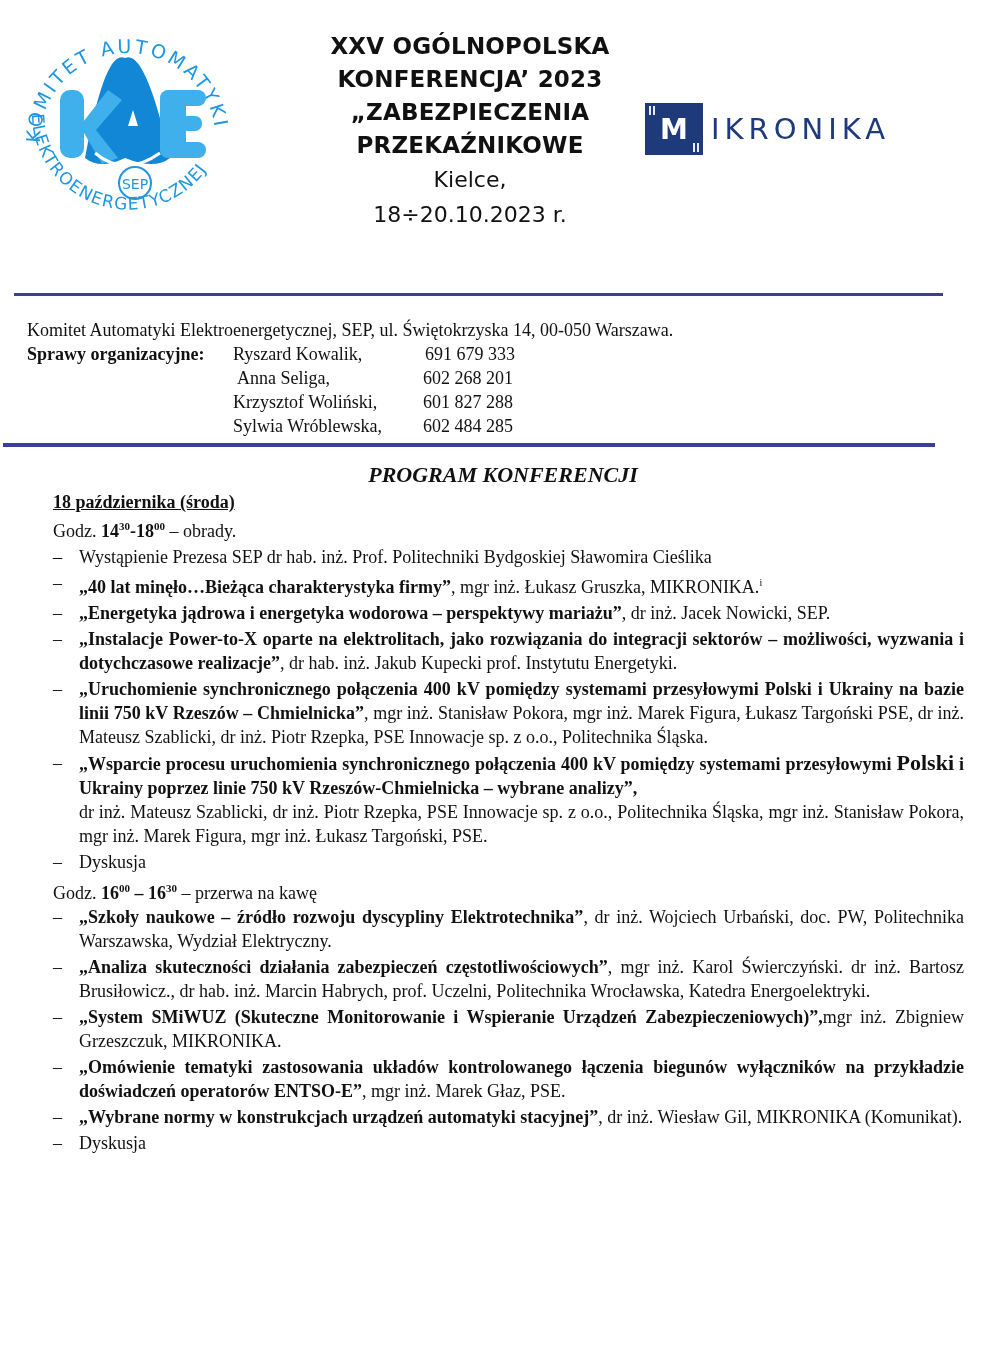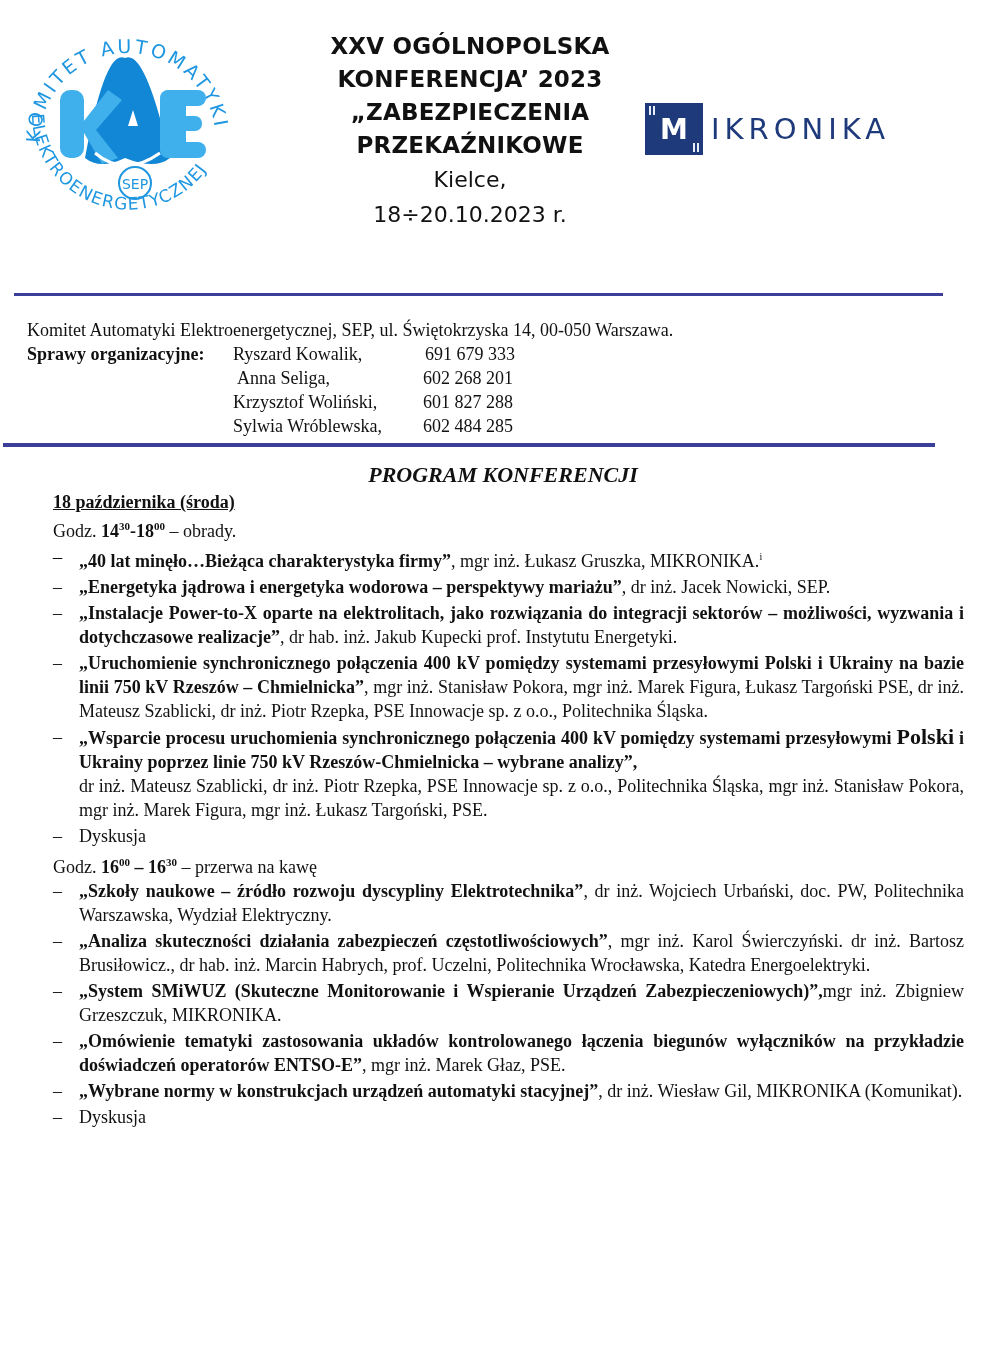--- a/index.html
+++ b/index.html
@@ -137,21 +137,21 @@
 <div class="program-title"><span>PROGRAM KONFERENCJI</span></div>
 
 <div class="program">
   <div class="day">18 października  (środa)</div>
 
   <div id="times">
       <div class="time-line"><span>Godz. </span><b>14<sup>30</sup>-18<sup>00</sup></b><span> – obrady.</span></div>
     </div>
   <div id="items-a">
       <div class="item"><span class="dash">–</span></div>
-      <div class="item"><span class="dash">–</span></div>
+      <div class="item"><span class="dash">–</span><span>Wystąpienie Prezesa SEP dr hab. inż. Prof. Politechniki Bydgoskiej Sławomira Cieślika</span></div>
       <div class="item"><span class="dash">–</span><span class="t"> „40 lat minęło…Bieżąca charakterystyka firmy”</span><span>, mgr inż. Łukasz Gruszka, MIKRONIKA.</span><span class="sup-i">i</span></div>
       <div class="item"><span class="dash">–</span><span class="t">„Energetyka jądrowa i energetyka wodorowa – perspektywy mariażu”</span><span>, dr inż. Jacek Nowicki, SEP.</span></div>
       <div class="item"><span class="dash">–</span><span class="t">„Instalacje Power-to-X oparte na elektrolitach, jako rozwiązania do integracji sektorów – możliwości, wyzwania i dotychczasowe realizacje”</span><span>, dr hab. inż. Jakub Kupecki prof. Instytutu Energetyki.</span></div>
       <div class="item"><span class="dash">–</span><span class="t"> „Uruchomienie synchronicznego połączenia 400 kV pomiędzy systemami przesyłowymi Polski i Ukrainy na bazie linii 750 kV Rzeszów – Chmielnicka”</span><span>, mgr inż. Stanisław Pokora, mgr inż. Marek Figura, Łukasz Targoński PSE, dr inż. Mateusz Szablicki, dr inż. Piotr Rzepka, PSE Innowacje sp. z o.o., Politechnika Śląska.</span></div>
       <div class="item"><span class="dash">–</span><span class="t">„Wsparcie procesu uruchomienia synchronicznego połączenia 400 kV pomiędzy systemami przesyłowymi </span><span class="t big">Polski</span><span class="t"> i Ukrainy poprzez linie 750 kV Rzeszów-Chmielnicka – wybrane analizy”,</span><br><span>dr inż. Mateusz Szablicki, dr inż. Piotr Rzepka, PSE Innowacje sp. z o.o., Politechnika Śląska,  mgr inż. Stanisław Pokora, mgr inż. Marek Figura, mgr inż. Łukasz Targoński, PSE.</span></div>
       <div class="item"><span class="dash">–</span><span>Dyskusja</span></div>
     </div>
   <div id="break">
       <div class="time-line"><span>Godz. </span><b>16<sup>00</sup> – 16<sup>30</sup></b><span> – przerwa na kawę</span></div>
     </div>

